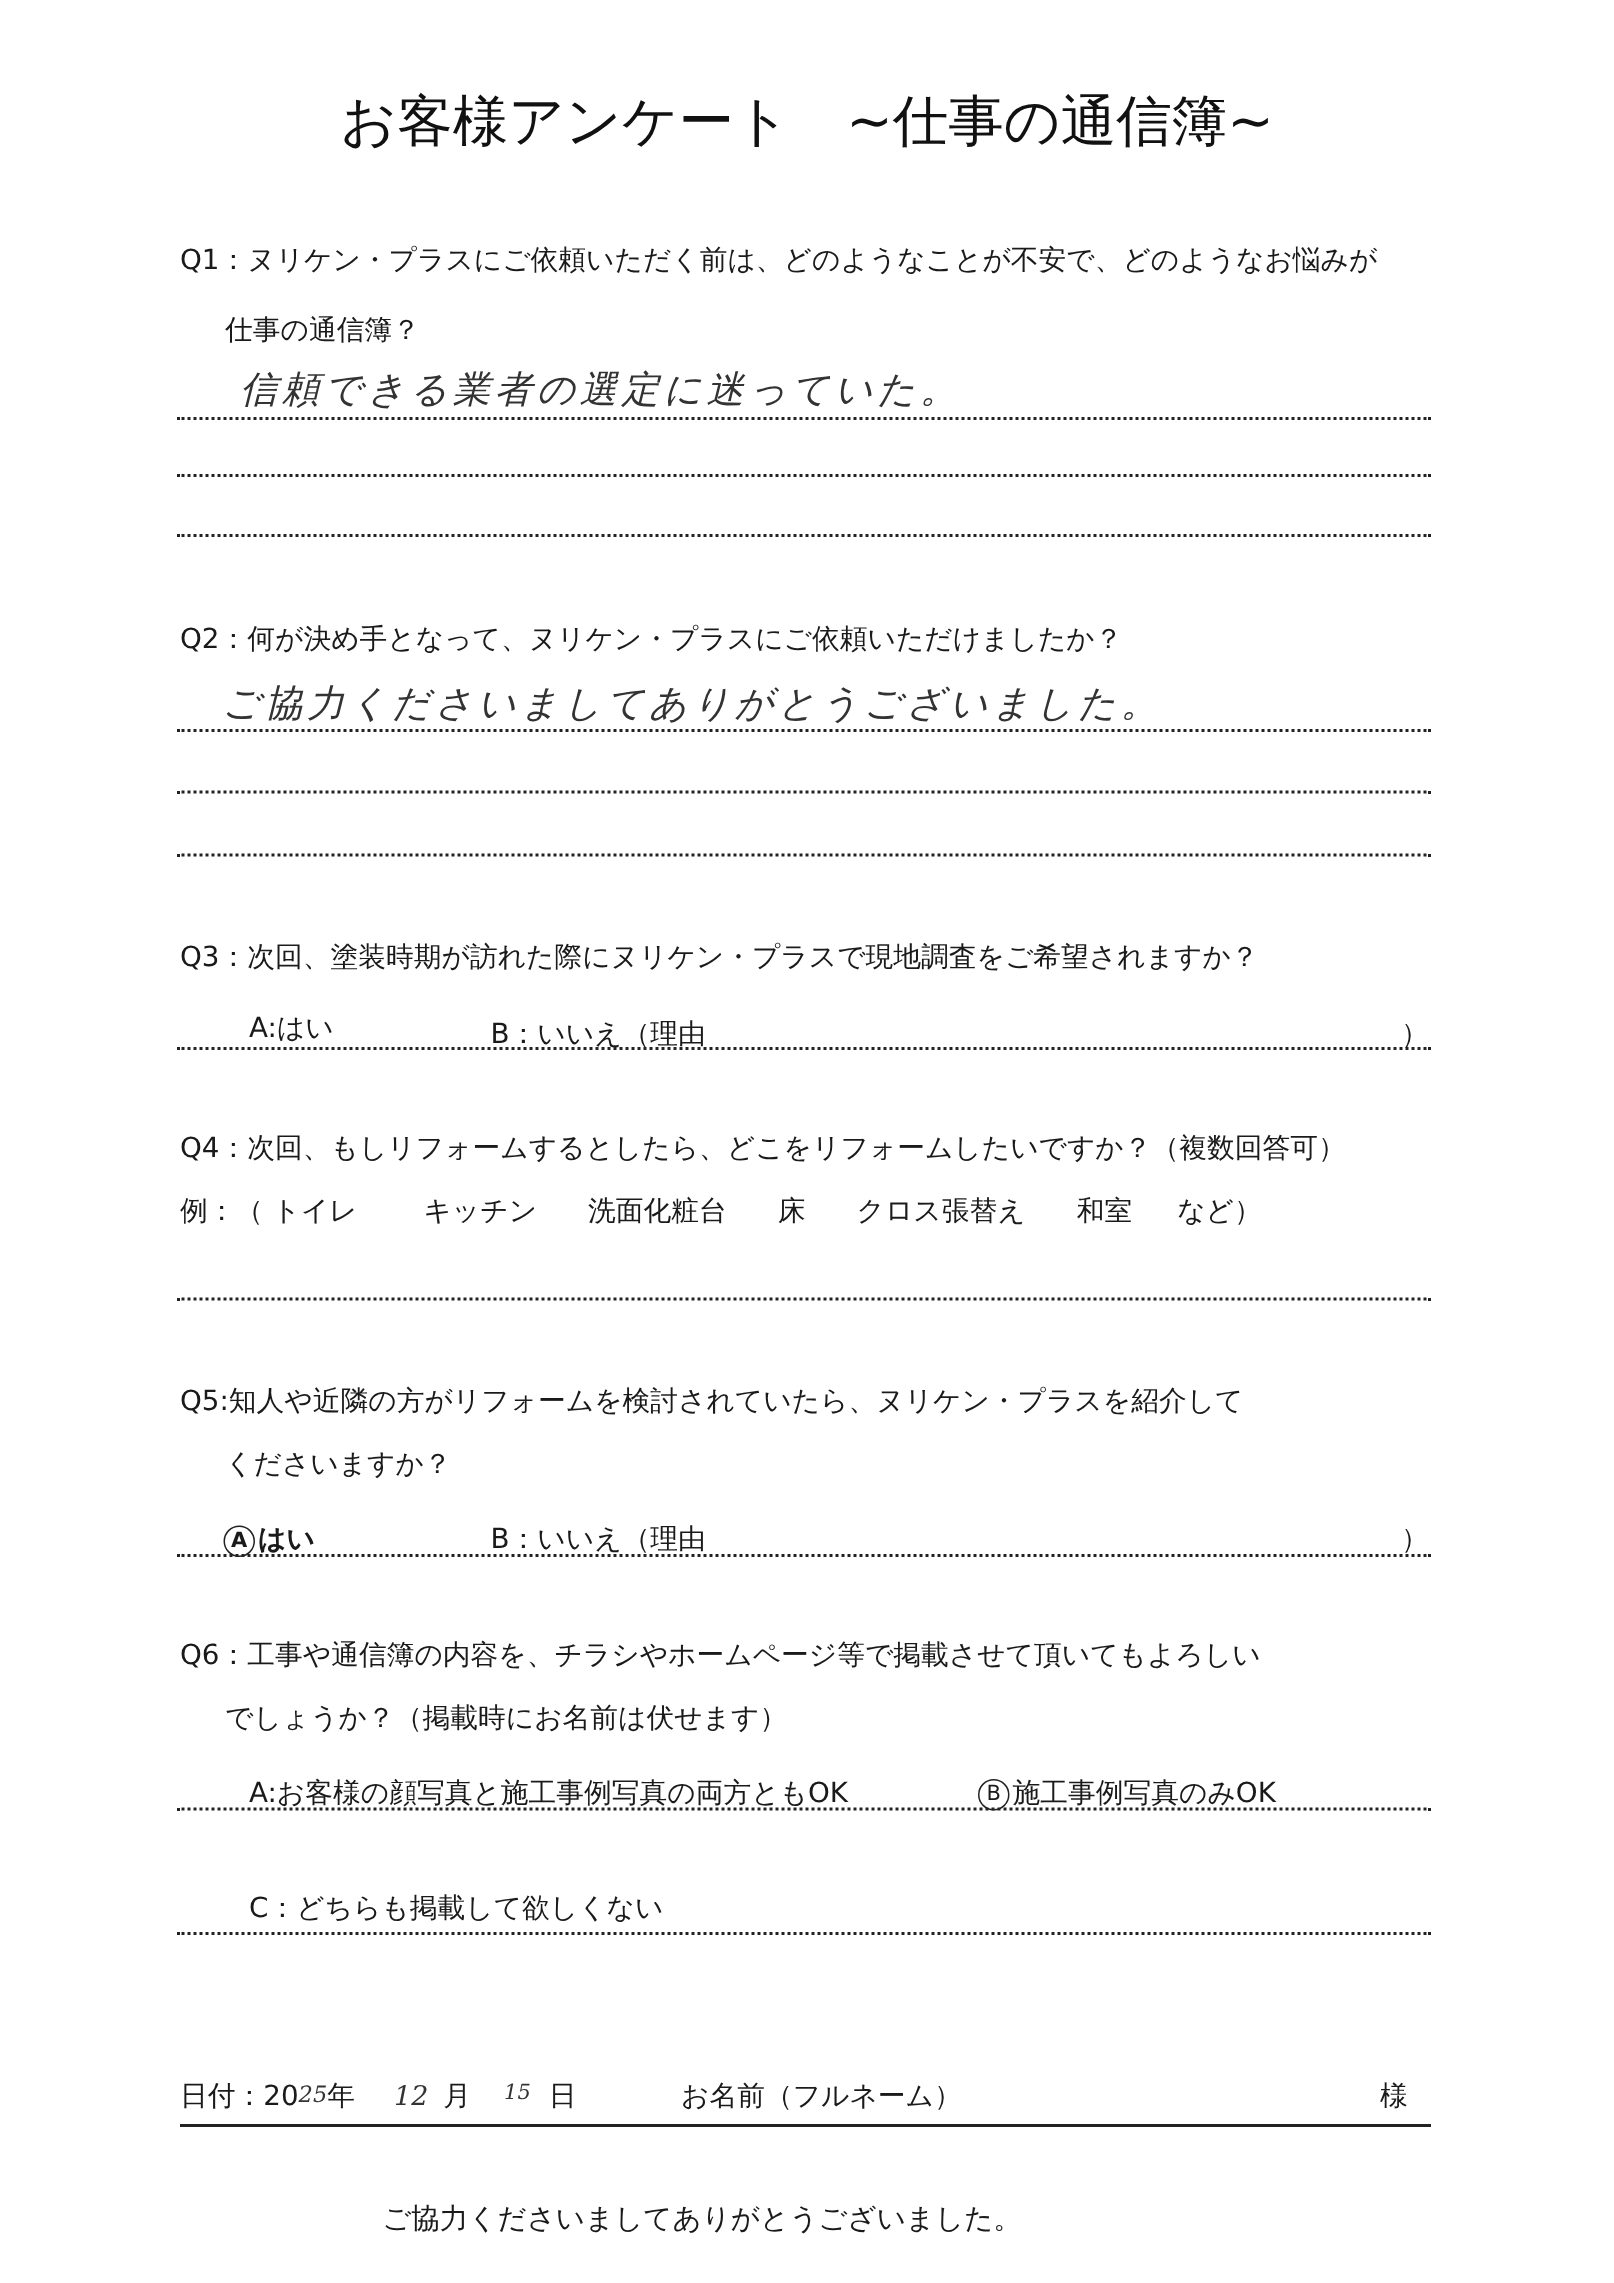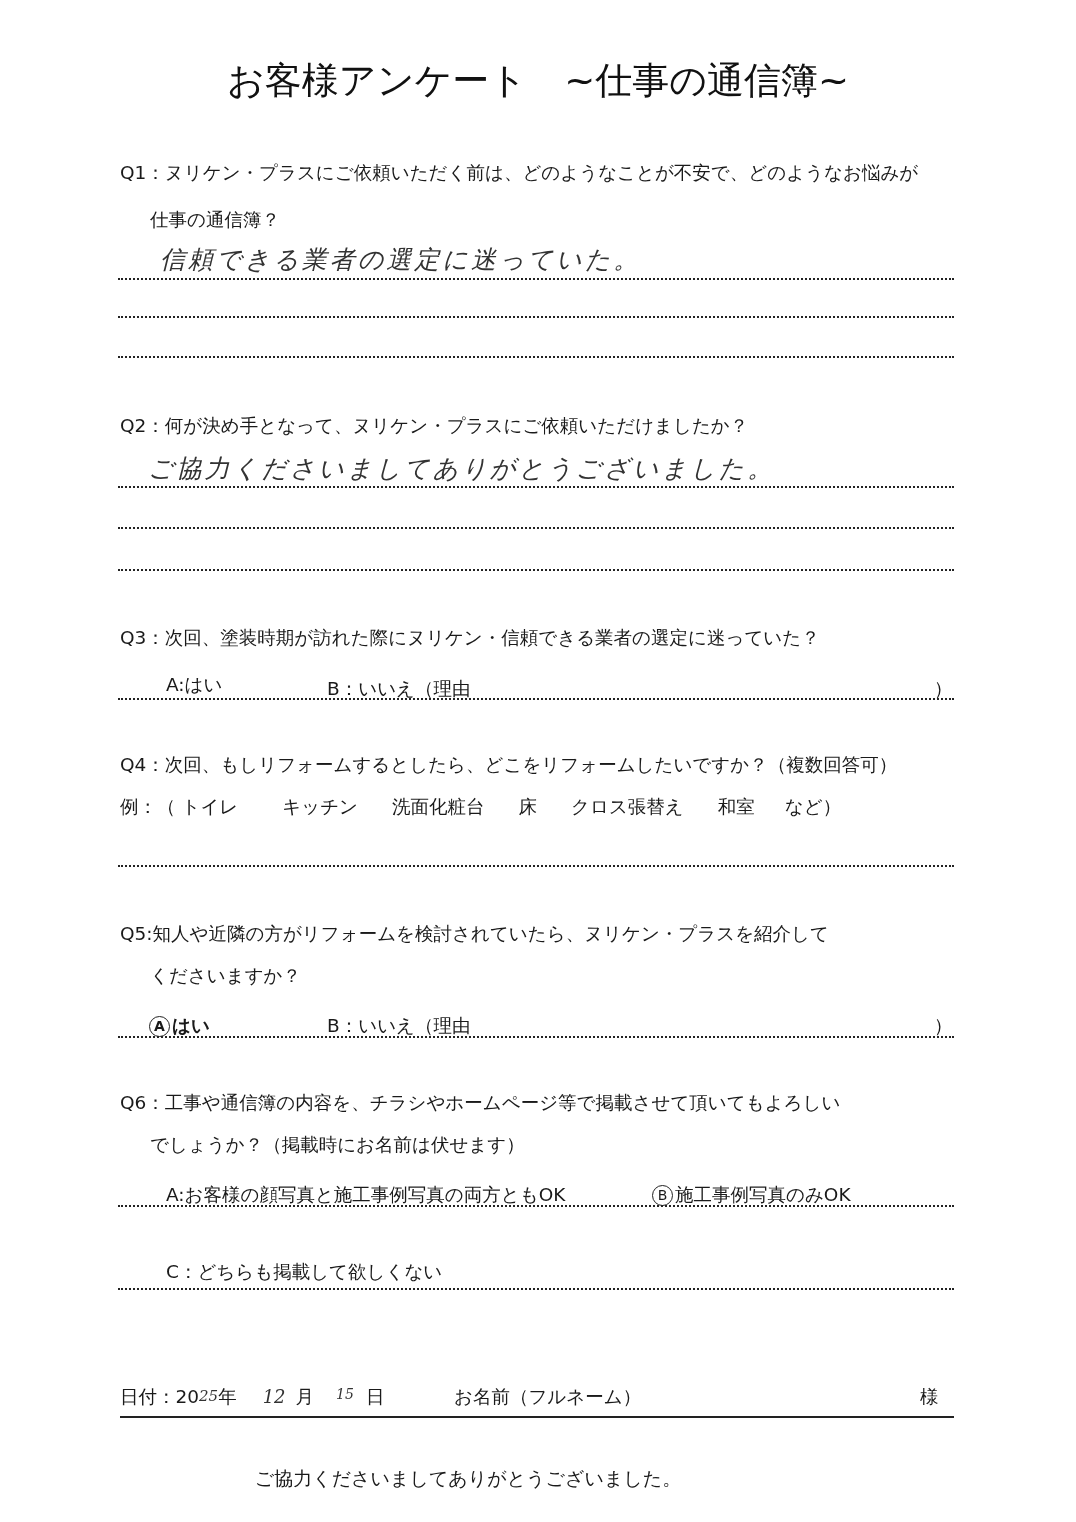--- a/index.html
+++ b/index.html
@@ -42,21 +42,21 @@
 <div class="dots" style="top:278px;"></div>
 <div class="dots" style="top:316px;"></div>
 <div class="dots" style="top:356px;"></div>
 
 <div class="q" style="top:413px;">Q2：何が決め手となって、ヌリケン・プラスにご依頼いただけましたか？</div>
 <div class="hand" style="left:148px; top:452px;">ご協力くださいましてありがとうございました。</div>
 <div class="dots" style="top:486px;"></div>
 <div class="dots" style="top:527px;"></div>
 <div class="dots" style="top:569px;"></div>
 
-<div class="q" style="top:625px;">Q3：次回、塗装時期が訪れた際にヌリケン・信頼できる業者の選定に迷っていた？</div>
+<div class="q" style="top:625px;">Q3：次回、塗装時期が訪れた際にヌリケン・プラスで現地調査をご希望されますか？</div>
 <div class="opt" style="left:166px; top:672px;">A:はい</div>
 <div class="opt" style="left:327px; top:676px;">B：いいえ（理由</div>
 <div class="opt" style="left:934px; top:676px;">）</div>
 <div class="dots" style="top:698px;"></div>
 
 <div class="q" style="top:752px;">Q4：次回、もしリフォームするとしたら、どこをリフォームしたいですか？（複数回答可）</div>
 <div class="q" style="top:794px;">
   <span>例：（</span><span style="display:inline-block;width:6px"></span><span>トイレ</span><span style="display:inline-block;width:44px"></span><span>キッチン</span><span style="display:inline-block;width:34px"></span><span>洗面化粧台</span><span style="display:inline-block;width:34px"></span><span>床</span><span style="display:inline-block;width:34px"></span><span>クロス張替え</span><span style="display:inline-block;width:34px"></span><span>和室</span><span style="display:inline-block;width:30px"></span><span>など）</span>
 </div>
 <div class="dots" style="top:865px;"></div>

